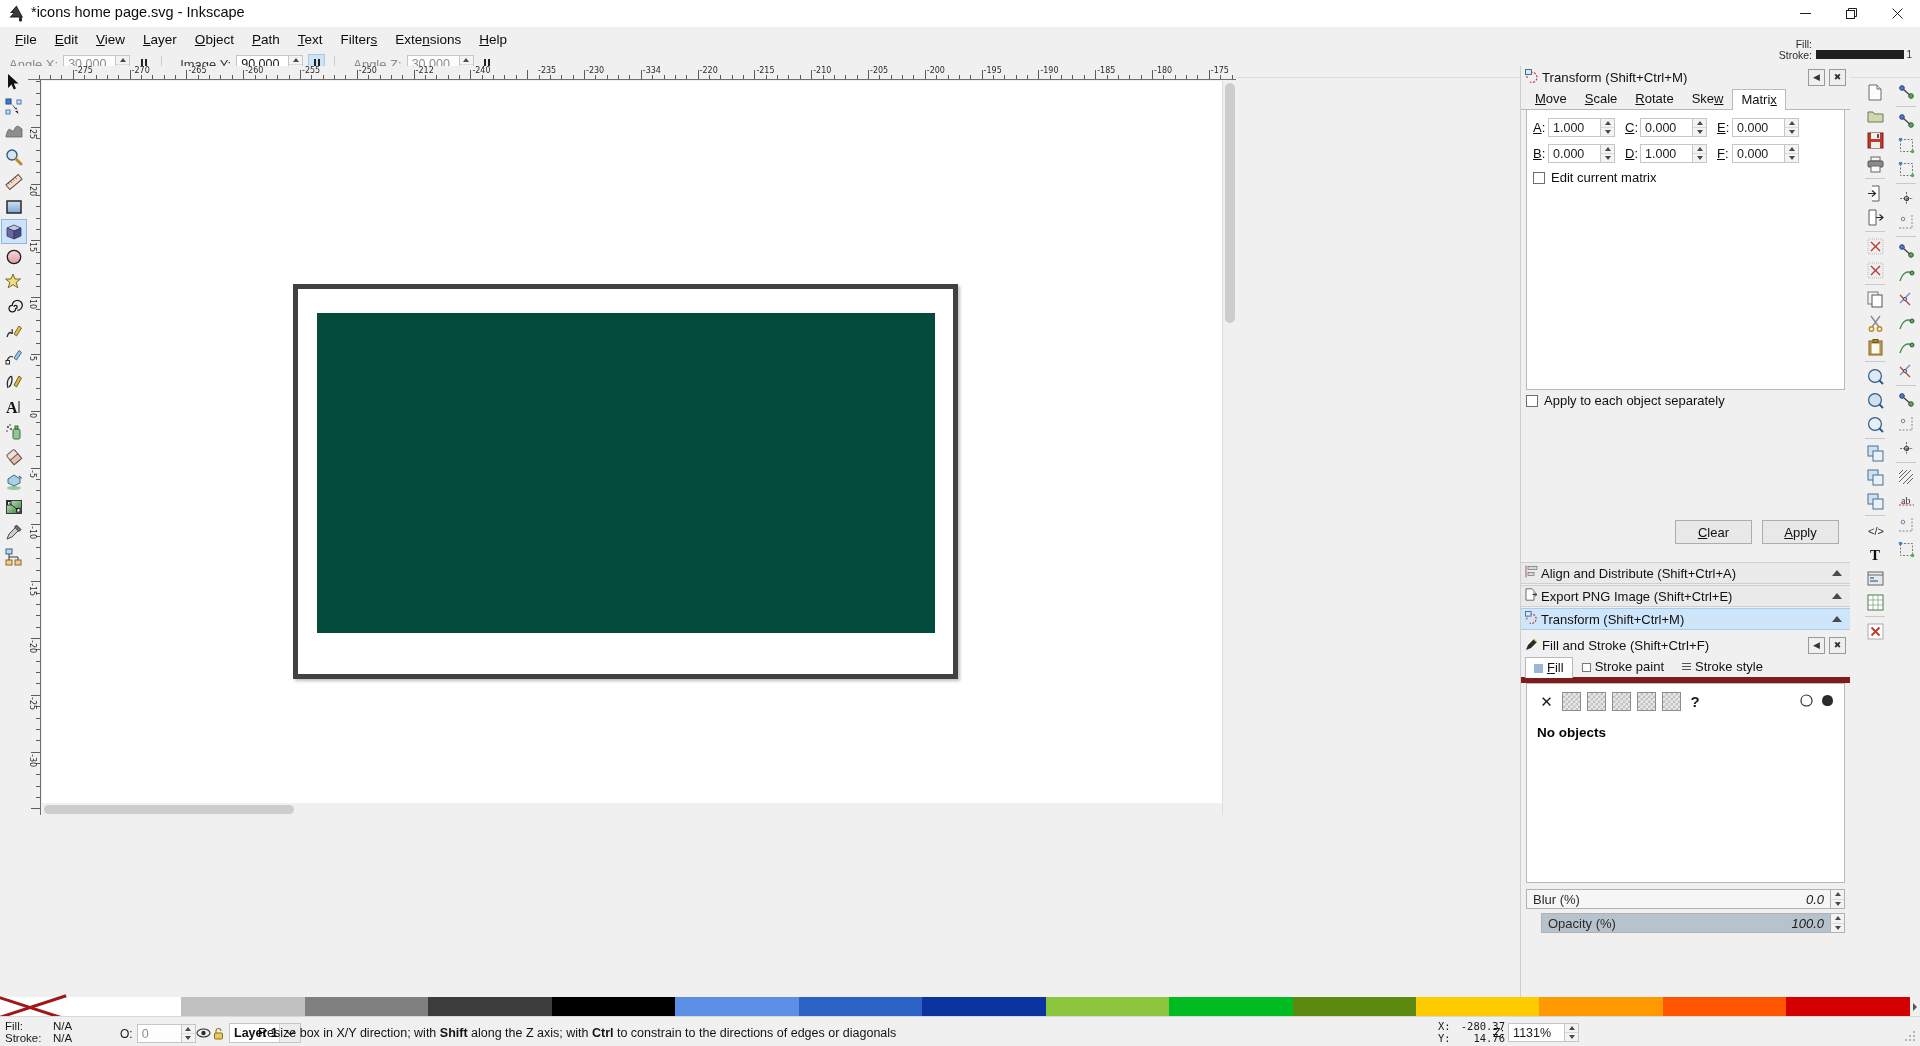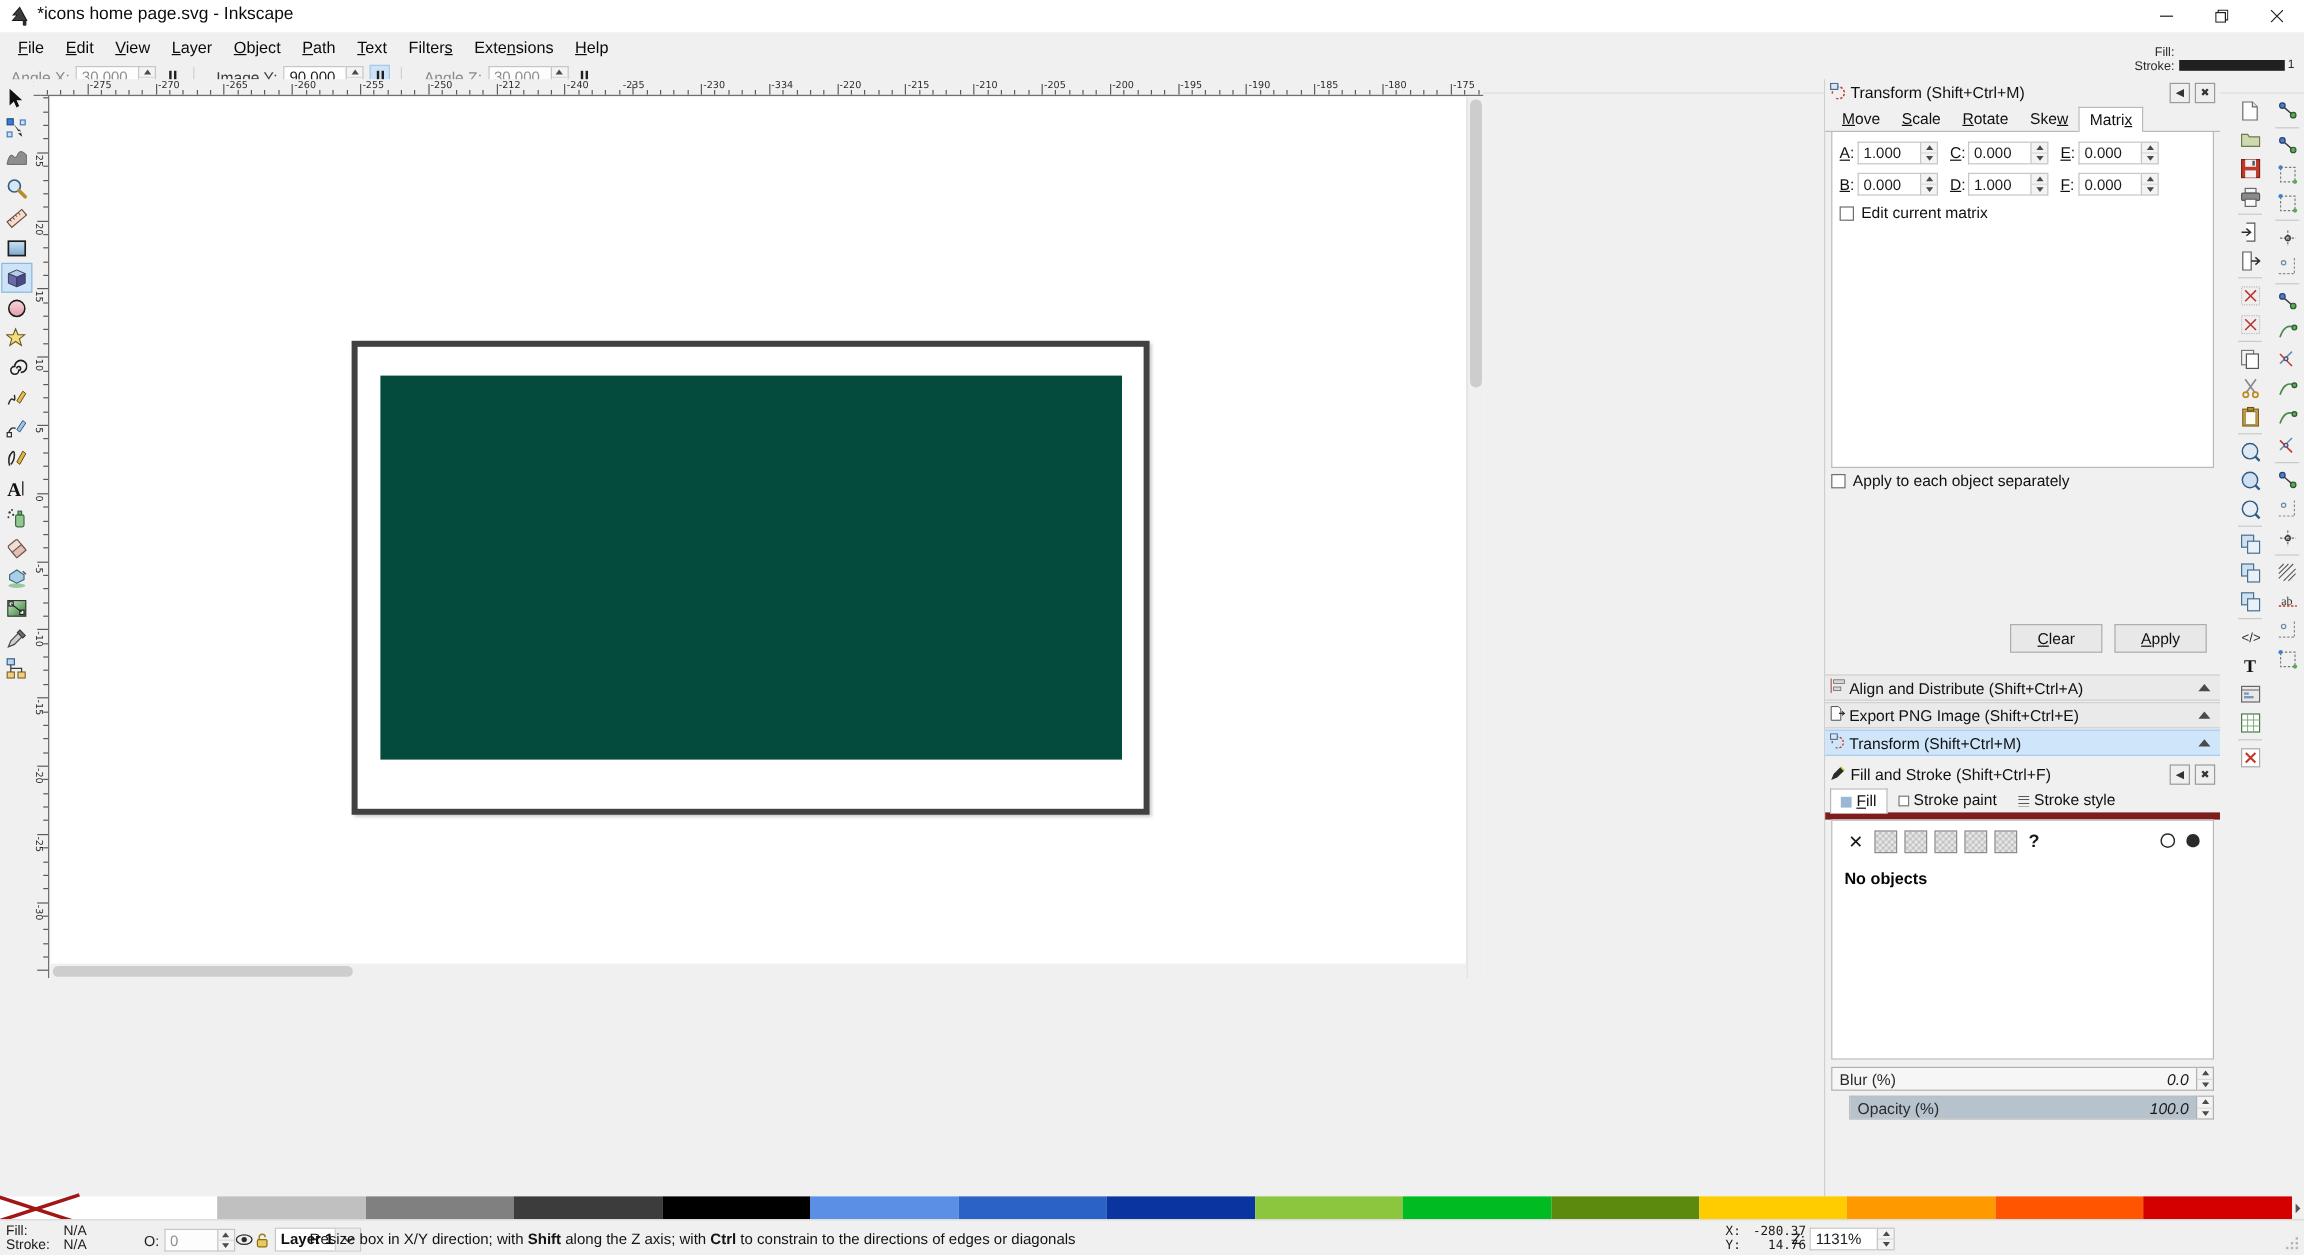--- a/index.html
+++ b/index.html
@@ -494,21 +494,21 @@
       <div class="tick" style="left: 447.76px; height: 4px;"></div>
       <div class="tick" style="left: 459.12px; height: 4px;"></div>
       <div class="tick" style="left: 470.48px; height: 4px;"></div>
       <div class="tick" style="left: 481.84px; height: 4px;"></div>
       <div class="rlabel" style="left: 438.4px;">-240</div>
       <div class="tick" style="left: 493.2px; height: 9px;"></div>
       <div class="tick" style="left: 504.56px; height: 4px;"></div>
       <div class="tick" style="left: 515.92px; height: 4px;"></div>
       <div class="tick" style="left: 527.28px; height: 4px;"></div>
       <div class="tick" style="left: 538.64px; height: 4px;"></div>
-      <div class="rlabel" style="left: 485px;">-235</div>
+      <div class="rlabel" style="left: 504px;">-235</div>
       <div class="tick" style="left: 550px; height: 9px;"></div>
       <div class="tick" style="left: 561.36px; height: 4px;"></div>
       <div class="tick" style="left: 572.72px; height: 4px;"></div>
       <div class="tick" style="left: 584.08px; height: 4px;"></div>
       <div class="tick" style="left: 595.44px; height: 4px;"></div>
       <div class="rlabel" style="left: 552px;">-230</div>
       <div class="tick" style="left: 606.8px; height: 9px;"></div>
       <div class="tick" style="left: 618.16px; height: 4px;"></div>
       <div class="tick" style="left: 629.52px; height: 4px;"></div>
       <div class="tick" style="left: 640.88px; height: 4px;"></div>

